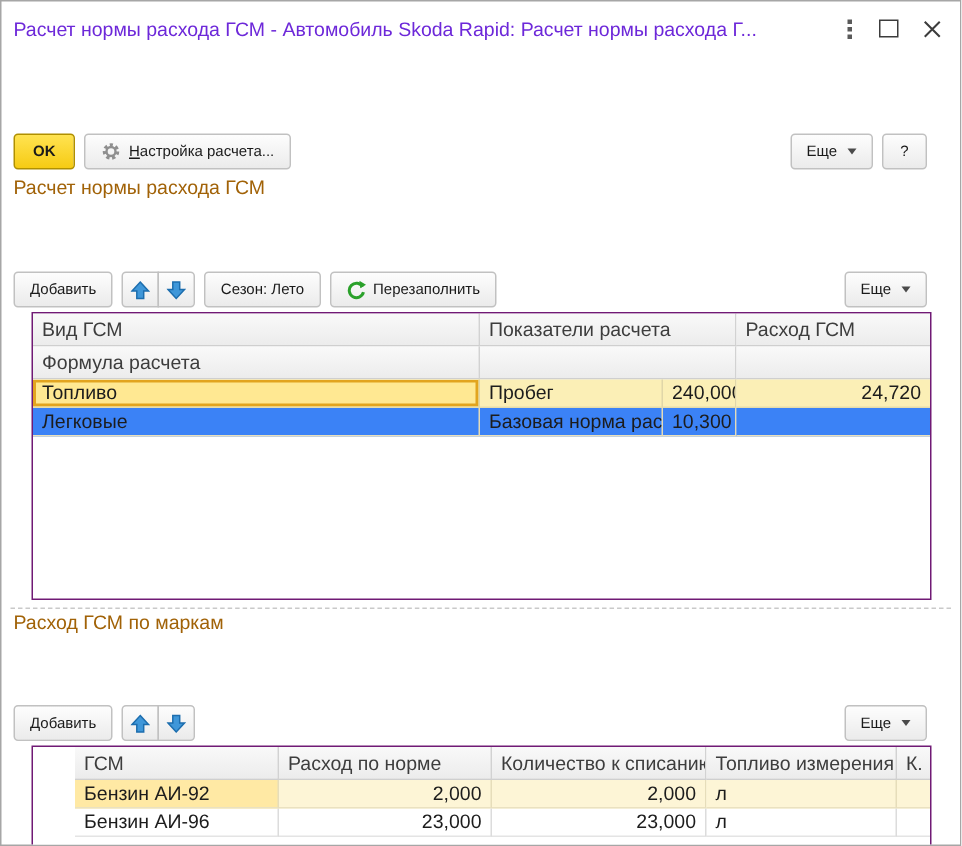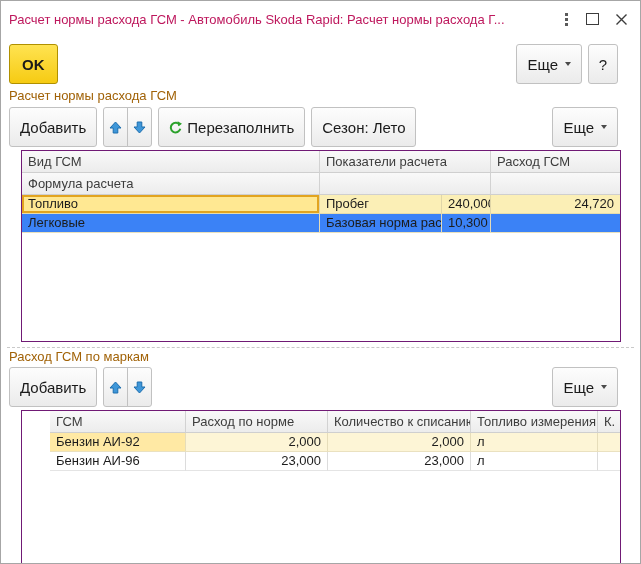--- a/index.html
+++ b/index.html
@@ -3,32 +3,32 @@
 <meta charset="utf-8">
 <style>
   html,body{margin:0;padding:0;background:#fff;}
   .window{
     width:641px;height:564px;box-sizing:border-box;border:1px solid #a6a6a6;
     background:#fff;font-family:"Liberation Sans",sans-serif;font-size:13px;color:#1c1c1c;
     position:relative;overflow:hidden;
   }
   
   .titlebar{height:36px;display:flex;align-items:center;padding:0 12px 0 8px;}
-  .titlebar-title{flex:1;white-space:nowrap;overflow:hidden;color:#be185d;}
+  .titlebar-title{flex:1;white-space:nowrap;overflow:hidden;color:#6d28d9;}
   .titlebar-icons{display:flex;align-items:center;gap:16px;margin-left:10px;}
   .kebab{display:flex;flex-direction:column;gap:2px;padding:2px;cursor:pointer;}
   .kebab span{width:3px;height:3px;background:#5a5a5a;}
   .maxbox{width:11px;height:10px;border:1px solid #3c3c3c;}
   .icon-btn{display:flex;align-items:center;justify-content:center;cursor:pointer;}
   
   .btn{
-    height:40px;box-sizing:border-box;display:inline-flex;align-items:center;gap:5px;
+    height:24px;box-sizing:border-box;display:inline-flex;align-items:center;gap:5px;
     padding:0 10px;border:1px solid #c1c1c1;border-radius:3px;
-    background:linear-gradient(#fdfdfd,#ebebeb);color:#1a1a1a;font-size:15px;
-    white-space:nowrap;cursor:pointer;
+    background:linear-gradient(#fdfdfd,#ebebeb);color:#1a1a1a;font-size:10px;
+    white-space:nowrap;cursor:pointer;margin-top:45px;
   }
   .btn-ok{
     font-weight:bold;background:linear-gradient(#ffe351,#f6cb13);
     border-color:#b09000;padding:0 12px;
   }
   .btn-help{width:30px;justify-content:center;padding:0;}
   .caret{width:0;height:0;border-left:3.5px solid transparent;border-right:3.5px solid transparent;border-top:4px solid #4a4a4a;margin-left:2px;}
   .btn-pair{display:inline-flex;}
   .btn-pair .btn{width:25px;justify-content:center;padding:0;}
   .btn-pair .btn:first-child{border-radius:3px 0 0 3px;}
@@ -99,20 +99,29 @@
       <div class="icon-btn">
         <svg width="13" height="13" viewBox="0 0 13 13">
             <path d="M1.5 1.5 L11.5 11.5 M11.5 1.5 L1.5 11.5" stroke="#3c3c3c" stroke-width="1.4" fill="none"></path>
           </svg>
       </div>
     </div>
   </div>
 
   <div class="commandbar">
     <button class="btn btn-ok">OK</button>
+    <button class="btn">
+      <span class="icon">
+        <svg width="14" height="14" viewBox="0 0 14 14">
+          <circle cx="7" cy="7" r="4.2" fill="none" stroke="#8f8f8f" stroke-width="2.6" stroke-dasharray="2 1.7"></circle>
+          <circle cx="7" cy="7" r="3" fill="none" stroke="#8f8f8f" stroke-width="1.6"></circle>
+        </svg>
+      </span>
+      <span><span class="u">Н</span><span>астройка расчета...</span></span>
+    </button>
     <div class="spacer"></div>
     <button class="btn">
         <span>Еще</span>
         <span class="caret"></span>
       </button>
     <button class="btn btn-help">?</button>
   </div>
 
   <div class="section-title">Расчет нормы расхода ГСМ</div>
 
@@ -127,30 +136,30 @@
         </span>
       </button>
       <button class="btn">
         <span class="icon">
           <svg width="13" height="13" viewBox="0 0 13 13">
               <polygon points="6.5,12 1,6 4.2,6 4.2,1 8.8,1 8.8,6 12,6" fill="#3f97d9" stroke="#1d6eae" stroke-width="1"></polygon>
             </svg>
         </span>
       </button>
     </div>
+    <button class="btn">Сезон: Лето</button>
     <button class="btn">
       <span class="icon">
         <svg width="13" height="13" viewBox="0 0 13 13">
           <path d="M10.8 4.2 A4.8 4.8 0 1 0 11.3 7.8" fill="none" stroke="#2ba12b" stroke-width="2"></path>
           <polygon points="8.6,0.2 13,2.8 9.2,5.2" fill="#2ba12b"></polygon>
         </svg>
       </span>
       <span>Перезаполнить</span>
     </button>
-    <button class="btn">Сезон: Лето</button>
     <div class="spacer"></div>
     <button class="btn">
         <span>Еще</span>
         <span class="caret"></span>
       </button>
   </div>
 
   <div class="tbl tbl1">
     <div class="grid1">
 

